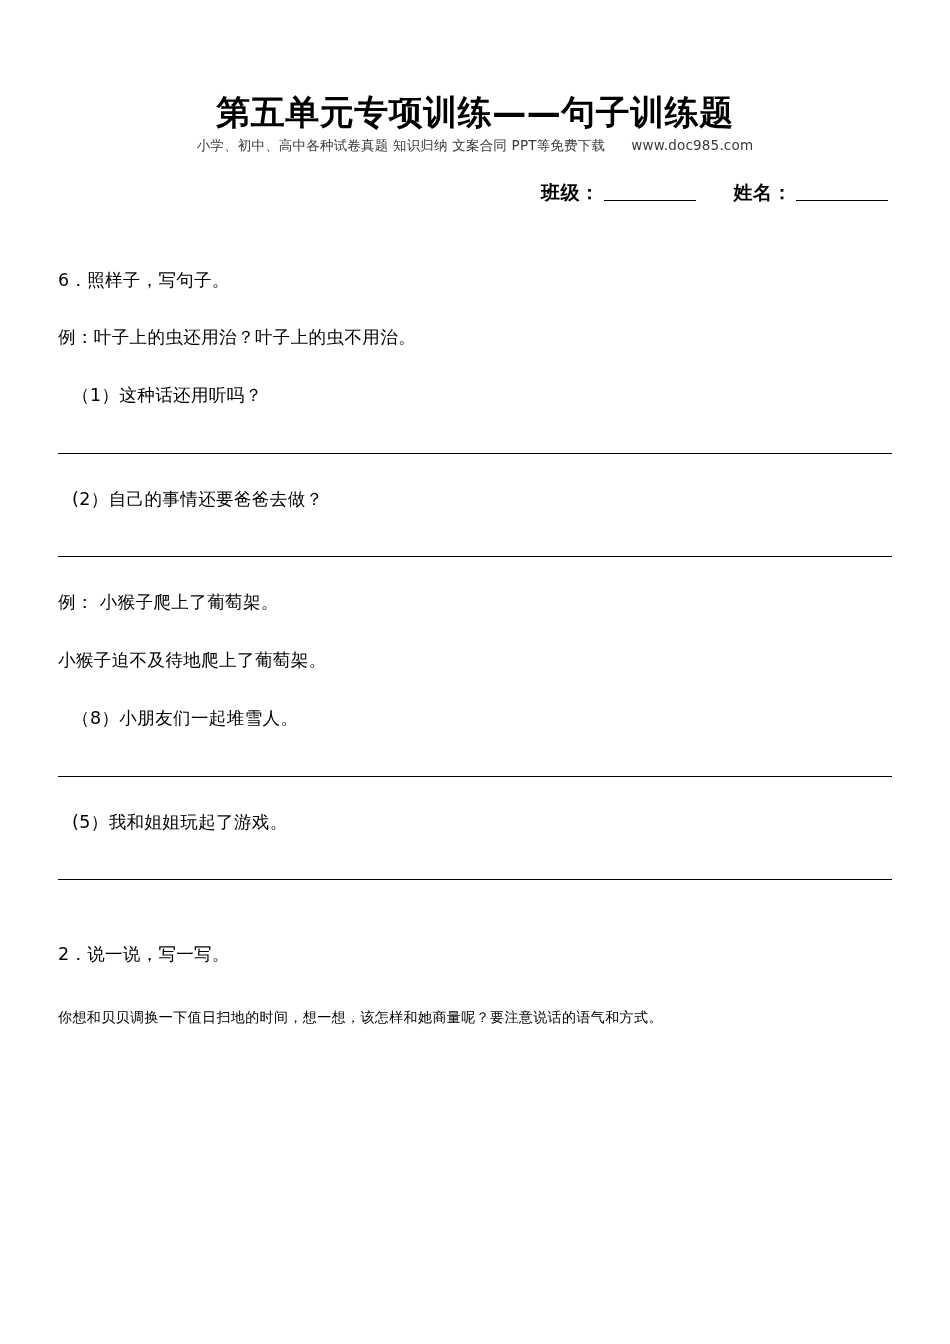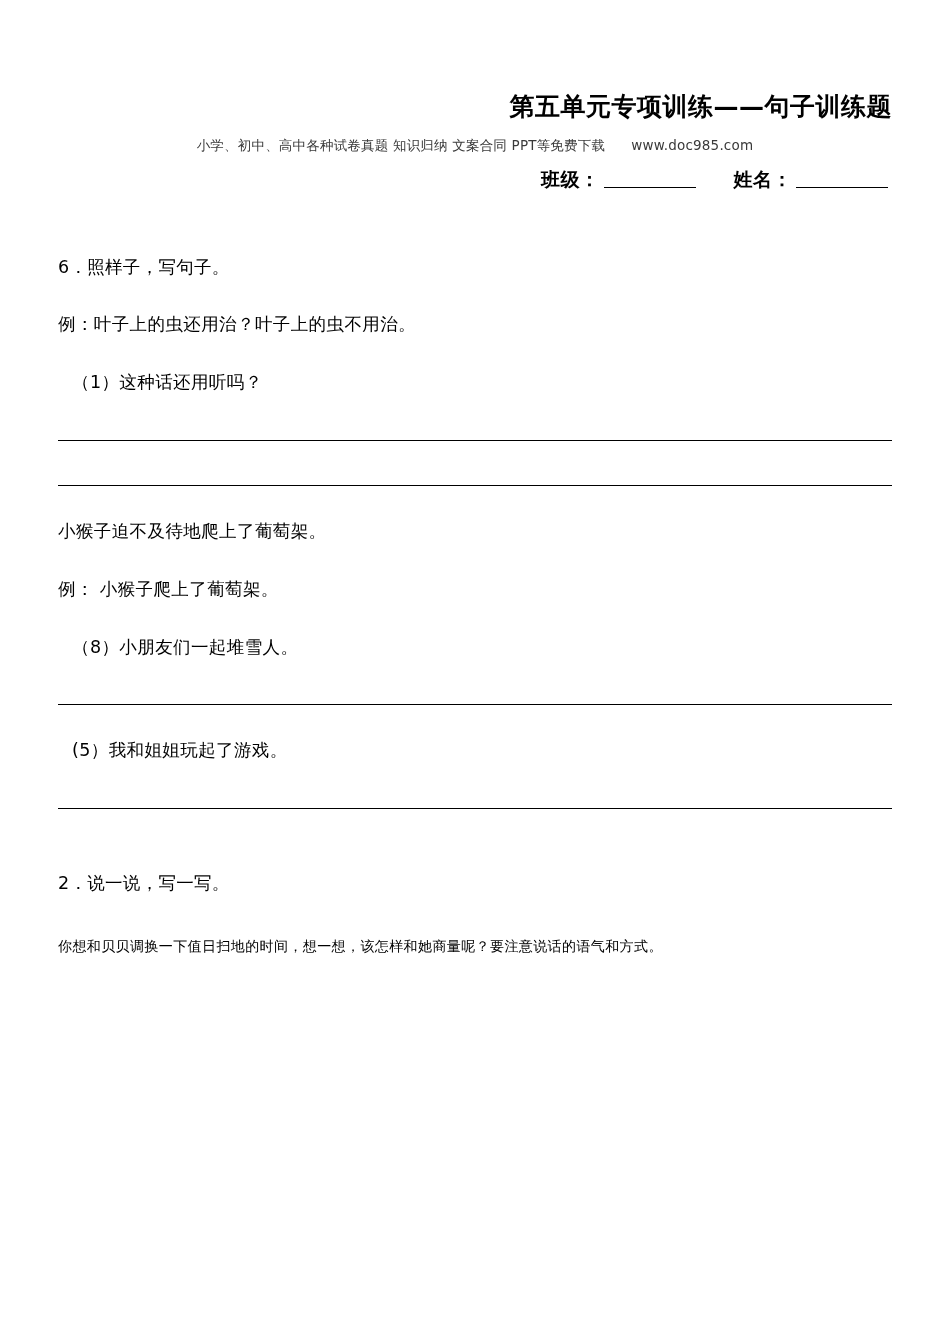--- a/index.html
+++ b/index.html
@@ -32,22 +32,22 @@
   .watermark-top {
     position: absolute;
     top: 47px;
     left: 0;
     width: 950px;
   }
   .watermark .url {
     margin-left: 26px;
   }
   .doc-title {
-    text-align: right;
-    font-size: 25px;
+    text-align: center;
+    font-size: 34px;
     font-weight: bold;
     margin-top: 90px;
     letter-spacing: 0.5px;
   }
   .info-line {
     text-align: right;
     font-size: 19px;
     font-weight: bold;
     margin-top: 44px;
     letter-spacing: 0.5px;
@@ -107,24 +107,25 @@
     <span>班级：</span><span class="blank"></span><span class="gap"></span><span>姓名：</span><span class="blank"></span>
   </div>
 
   <div class="q-num">6．照样子，写句子。</div>
 
   <div class="line">例：叶子上的虫还用治？叶子上的虫不用治。</div>
 
   <div class="line indent">（1）这种话还用听吗？</div>
   <div class="answer-rule"></div>
 
+  <div class="line indent">(2）自己的事情还要爸爸去做？</div>
   <div class="answer-rule"></div>
 
+  <div class="line">例： 小猴子爬上了葡萄架。</div>
   <div class="line">小猴子迫不及待地爬上了葡萄架。</div>
-  <div class="line">例： 小猴子爬上了葡萄架。</div>
 
   <div class="line indent">（8）小朋友们一起堆雪人。</div>
   <div class="answer-rule"></div>
 
   <div class="line indent">(5）我和姐姐玩起了游戏。</div>
   <div class="answer-rule"></div>
 
   <div class="q-num">2．说一说，写一写。</div>
 
   <div class="para">你想和贝贝调换一下值日扫地的时间，想一想，该怎样和她商量呢？要注意说话的语气和方式。</div>

